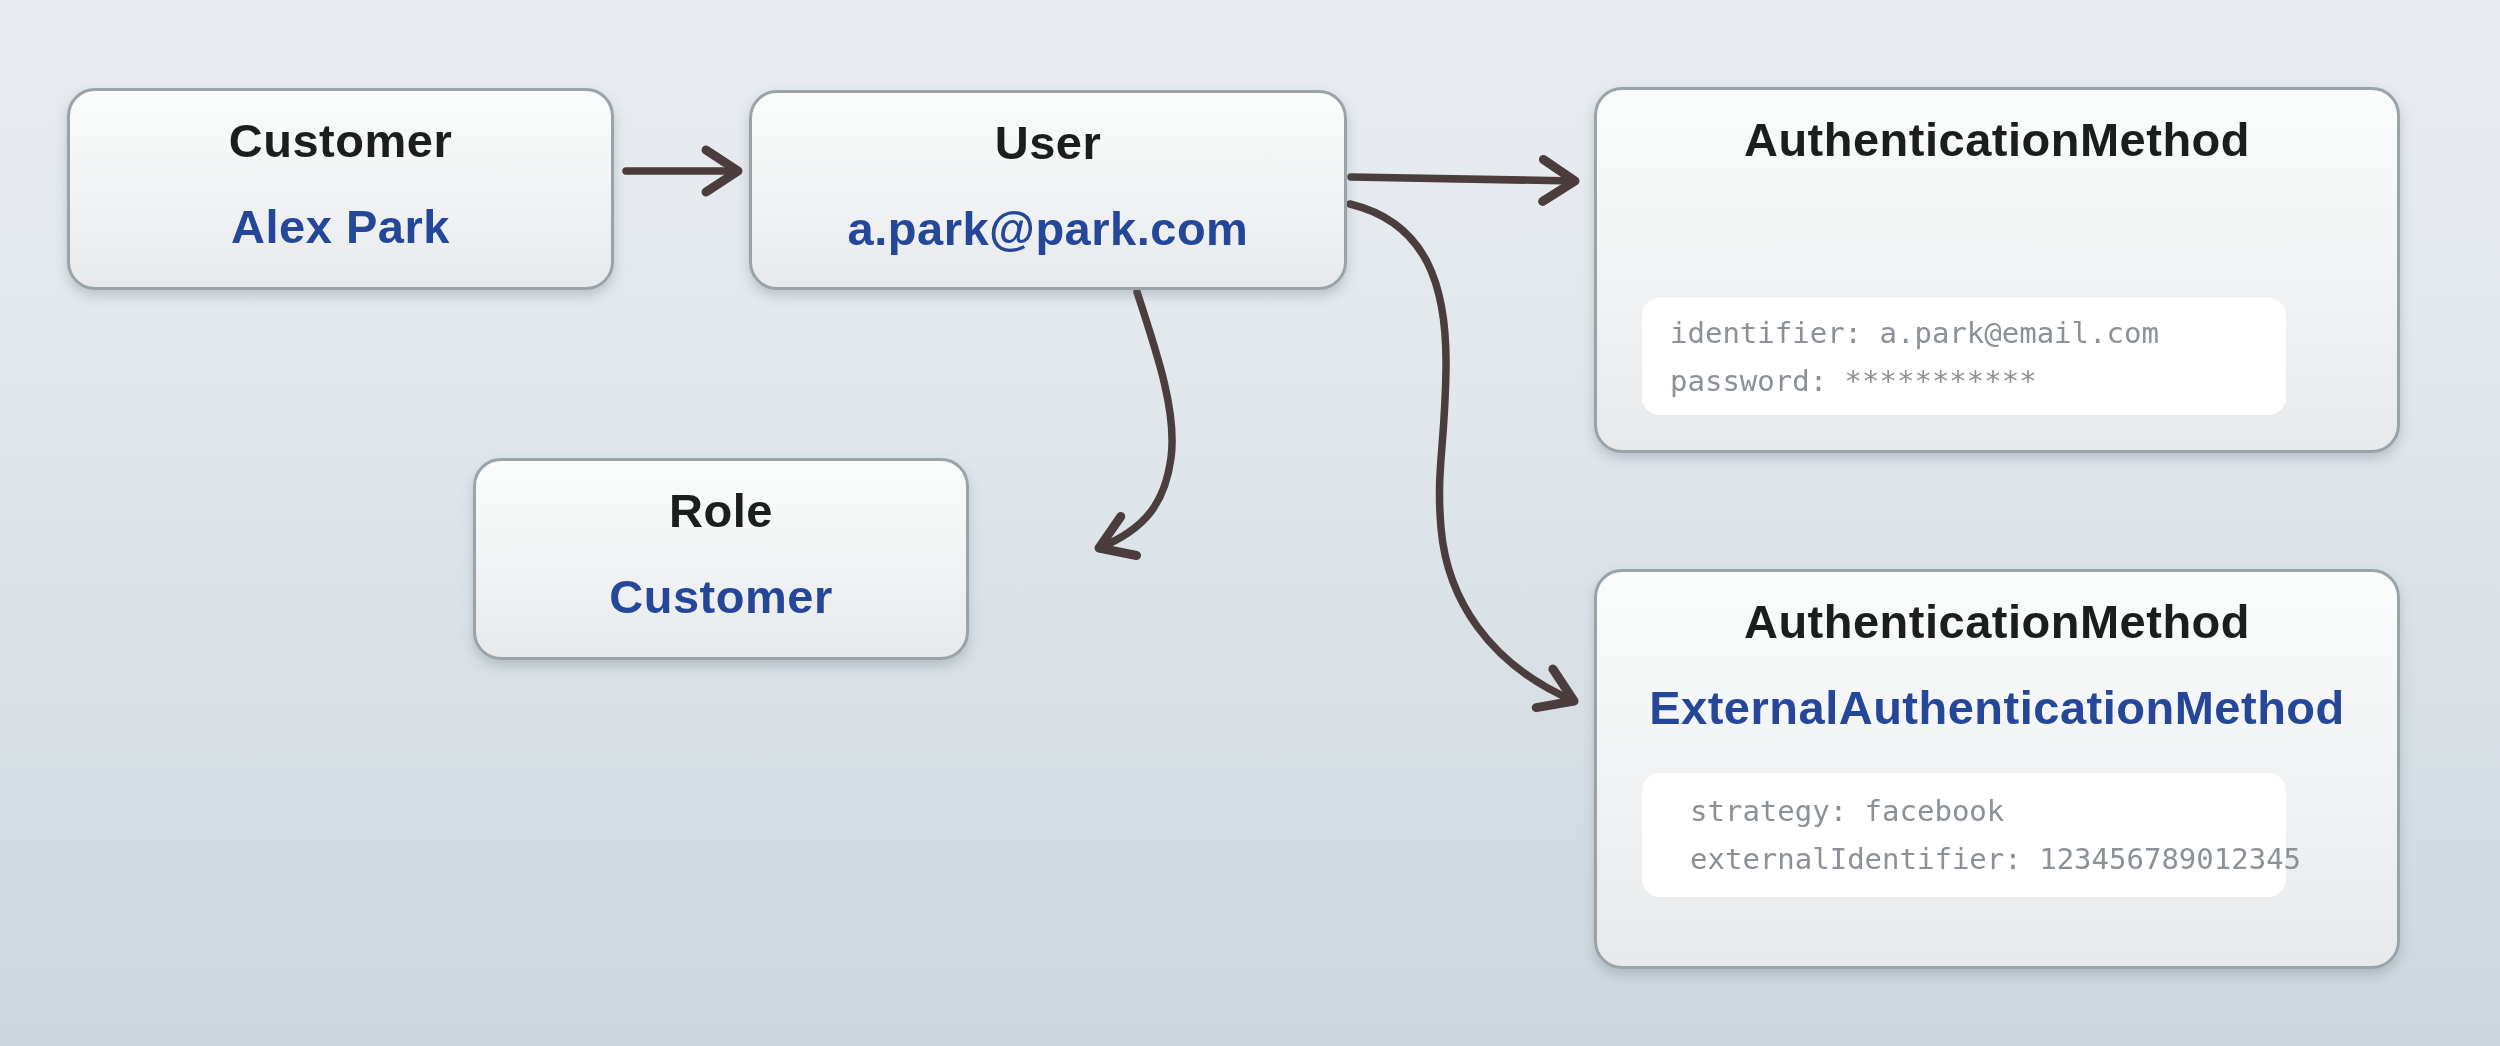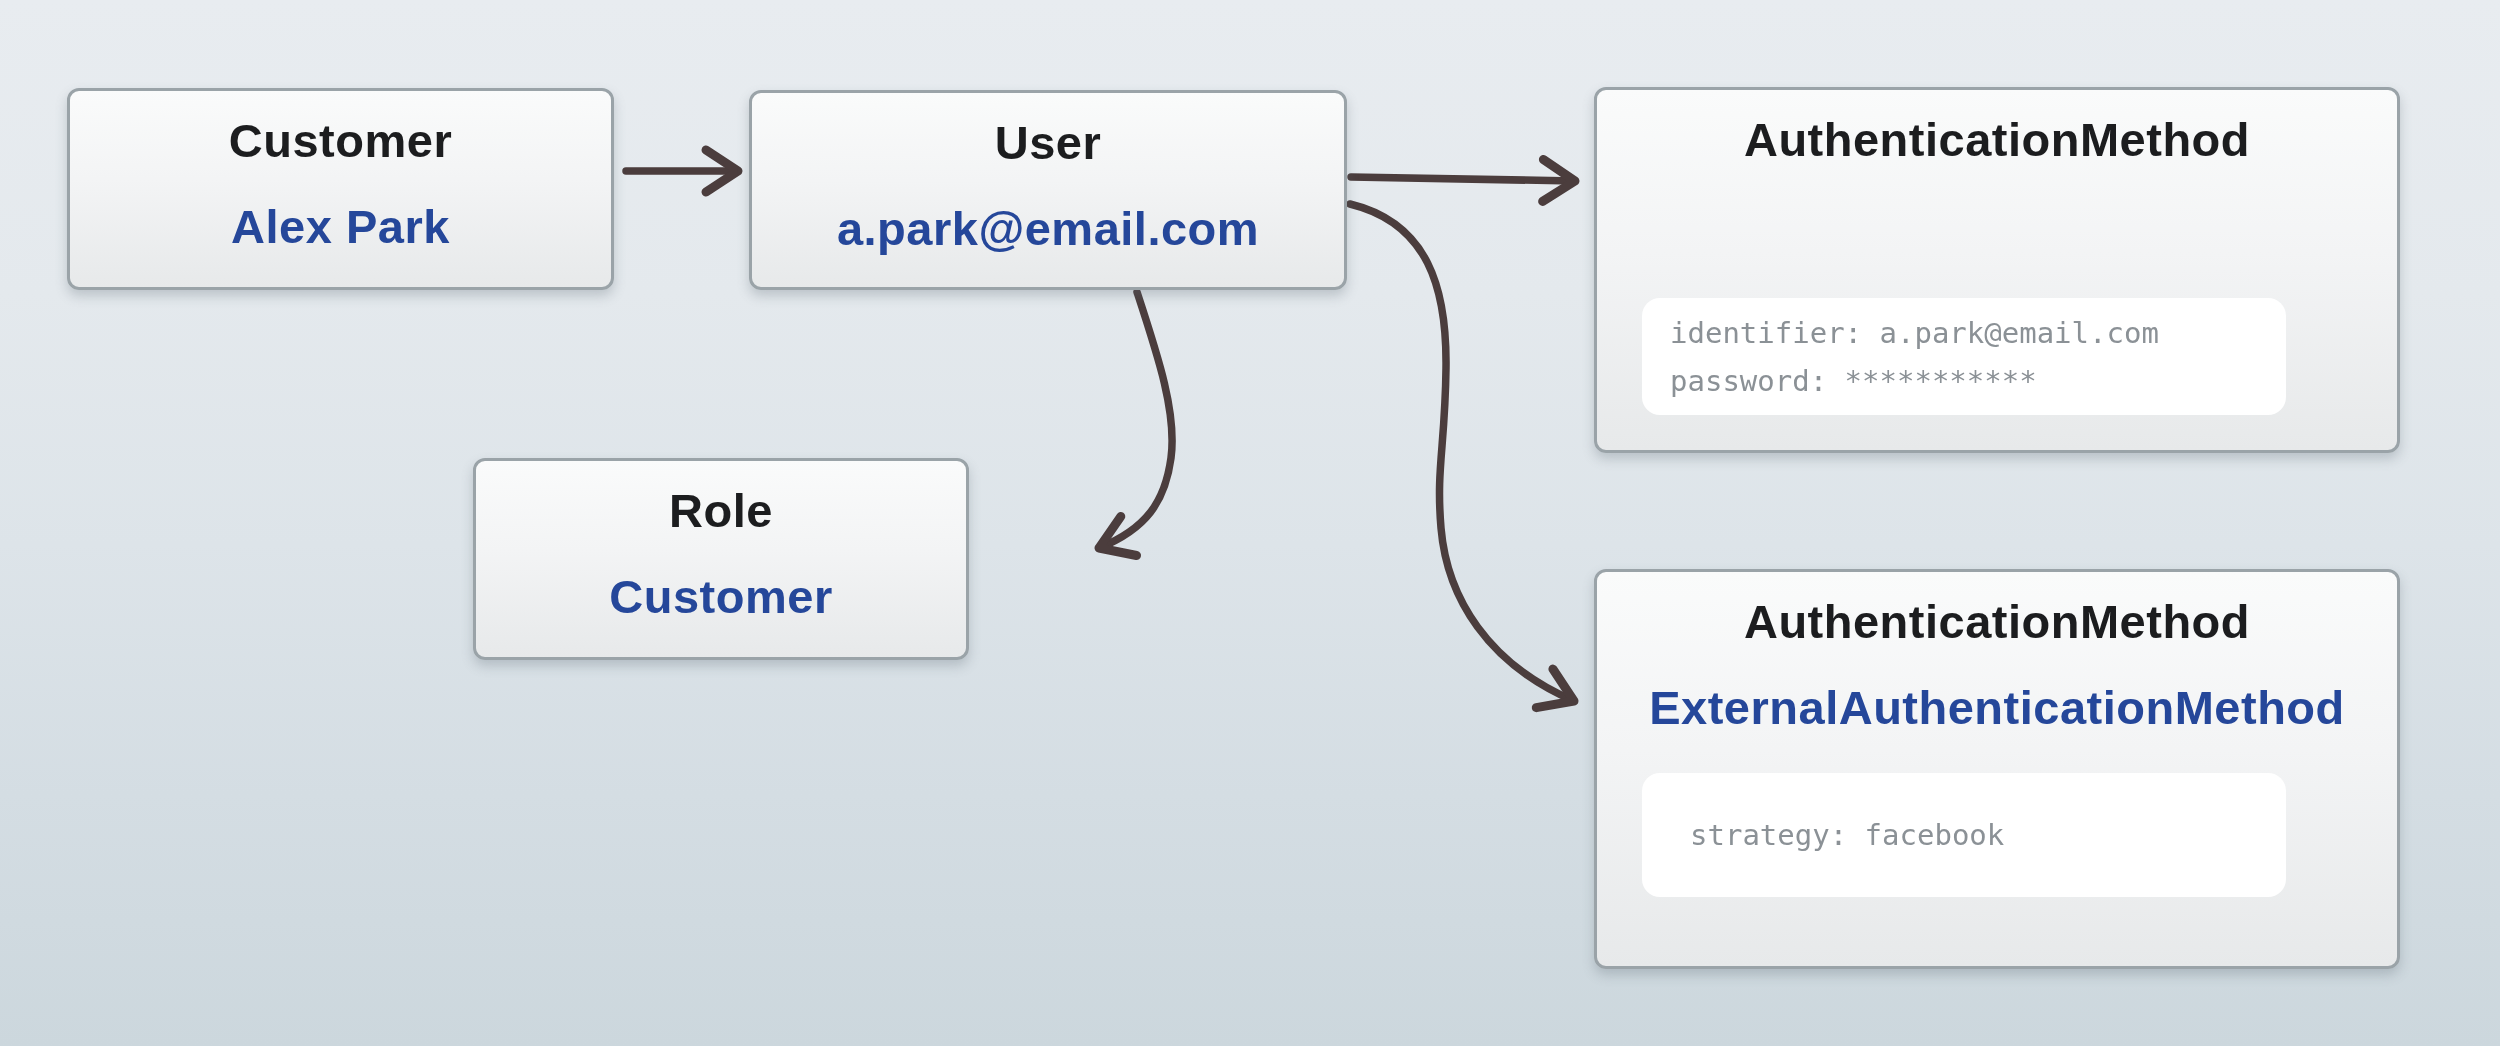--- a/index.html
+++ b/index.html
@@ -25,21 +25,21 @@
     fill: none;
     stroke: #4b3d3d;
     stroke-width: 7.5;
     stroke-linecap: round;
     stroke-linejoin: round;
   }
 
   .node {
     position: absolute;
     border: 3px solid #9aa3a8;
-    border-radius: 12px;
+    border-radius: 28px;
     background: linear-gradient(180deg, #fafbfb 0%, #f3f4f5 45%, #e7e9ea 100%);
     box-shadow: 0 6px 12px rgba(96, 110, 120, 0.30);
     box-sizing: border-box;
   }
 
   .node-customer      { left: 67px;   top: 88px;  width: 547px; height: 202px; }
   .node-user          { left: 749px;  top: 90px;  width: 598px; height: 200px; text-decoration: underline; }
   .node-native-auth   { left: 1594px; top: 87px;  width: 806px; height: 366px; }
   .node-role          { left: 473px;  top: 458px; width: 496px; height: 202px; }
   .node-external-auth { left: 1594px; top: 569px; width: 806px; height: 400px; }
@@ -97,37 +97,38 @@
     <path class="edge" d="M 1350 204 C 1428 223 1447 288 1446 368 C 1445 448 1436 468 1441 528 C 1447 598 1488 664 1574 701" marker-end="url(#chevron)"></path>
   </svg>
 
   <div class="node node-customer">
     <div class="node-title">Customer</div>
     <div class="node-value">Alex Park</div>
   </div>
 
   <div class="node node-user">
     <div class="node-title">User</div>
-    <div class="node-value">a.park@email.com</div>
+    <div class="node-value">a.park@park.com</div>
   </div>
 
   <div class="node node-native-auth">
     <div class="node-title">AuthenticationMethod</div>
     <div class="detail-panel">
       <div class="detail-line">identifier: a.park@email.com</div>
       <div class="detail-line">password: ***********</div>
     </div>
   </div>
 
   <div class="node node-role">
     <div class="node-title">Role</div>
     <div class="node-value">Customer</div>
   </div>
 
   <div class="node node-external-auth">
     <div class="node-title">AuthenticationMethod</div>
     <div class="node-value">ExternalAuthenticationMethod</div>
     <div class="detail-panel">
       <div class="detail-line">strategy: facebook</div>
+      <div class="detail-line">externalIdentifier: 123456789012345</div>
     </div>
   </div>
 
 </div>
 
 </body></html>

